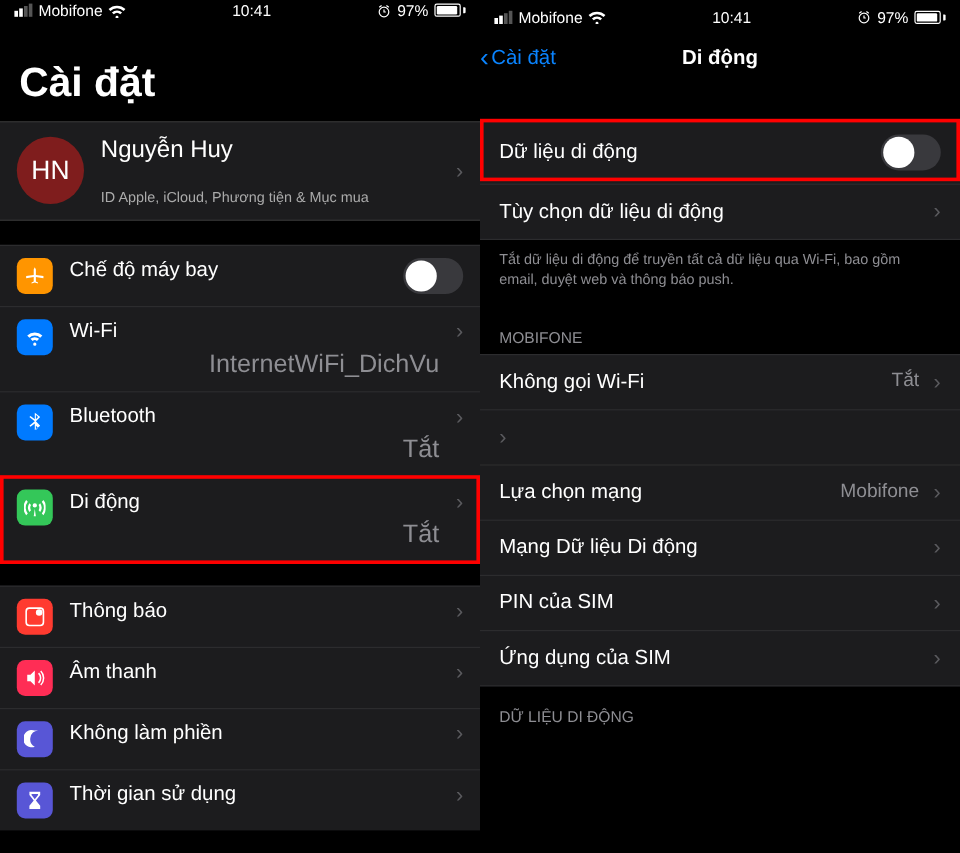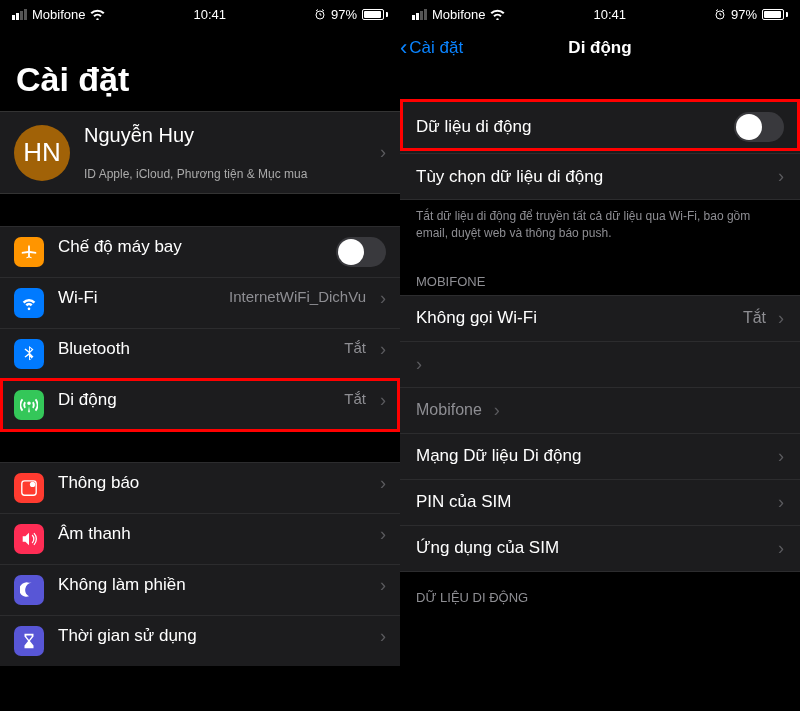--- a/index.html
+++ b/index.html
@@ -33,43 +33,43 @@
     .nav-title { position: absolute; left: 50%; transform: translateX(-50%); font-size: 17px; font-weight: 600; color: #fff; }
     .nav-wrap { position: relative; width: 100%; height: 40px; display: flex; align-items: center; }
 
     .large-title { font-size: 34px; font-weight: 700; padding: 32px 16px 12px; }
 
     .profile-row {
       background: #1c1c1e; display: flex; align-items: center; padding: 12px 14px; gap: 14px;
       border-top: 0.5px solid #333; border-bottom: 0.5px solid #333;
     }
     .avatar {
-      width: 56px; height: 56px; background: #a16207; border-radius: 50%;
+      width: 56px; height: 56px; background: #7f1d1d; border-radius: 50%;
       display: flex; align-items: center; justify-content: center;
-      font-size: 26px; font-weight: 400; color: #fff;
+      font-size: 22px; font-weight: 400; color: #fff;
     }
     .profile-text { flex: 1; }
     .profile-name { font-size: 20px; color: #fff; }
     .profile-sub { font-size: 12px; color: #aaa; margin-top: 20px; }
     .chevron { color: #5a5a5e; font-size: 18px; font-weight: 300; }
 
     .spacer { height: 32px; }
 
     .group { background: #1c1c1e; border-top: 0.5px solid #2c2c2e; }
     .row {
       display: flex; align-items: flex-start; padding: 10px 14px;
       border-bottom: 0.5px solid #2c2c2e; min-height: 46px; gap: 14px;
     }
     .row:last-child { border-bottom: none; }
     .row-icon {
       width: 30px; height: 30px; border-radius: 7px;
       display: flex; align-items: center; justify-content: center; flex-shrink: 0;
     }
     .row-label { flex: 1; font-size: 17px; color: #fff; }
-    .row-value { color: #8e8e93; font-size: 15px; }
+    .row-value { color: #8e8e93; font-size: 21px; margin-top: 26px; }
     .toggle {
       width: 50px; height: 30px; background: #39393d; border-radius: 15px; position: relative;
     }
     .toggle-knob {
       width: 26px; height: 26px; background: #fff; border-radius: 50%;
       position: absolute; top: 2px; left: 2px;
     }
 
     .row2 {
       display: flex; align-items: center; padding: 11px 16px;
@@ -291,20 +291,21 @@
   <div class="group">
     <div class="row2">
       <div class="row2-label">Không gọi Wi-Fi</div>
       <div class="row2-value">Tắt</div>
       <span class="chevron">›</span>
     </div>
     <div class="row2">
       <span class="chevron">›</span>
     </div>
     <div class="row2">
+      <div class="row2-label">Lựa chọn mạng</div>
       <div class="row2-value">Mobifone</div>
       <span class="chevron">›</span>
     </div>
     <div class="row2">
       <div class="row2-label">Mạng Dữ liệu Di động</div>
       <span class="chevron">›</span>
     </div>
     <div class="row2">
       <div class="row2-label">PIN của SIM</div>
       <span class="chevron">›</span>

